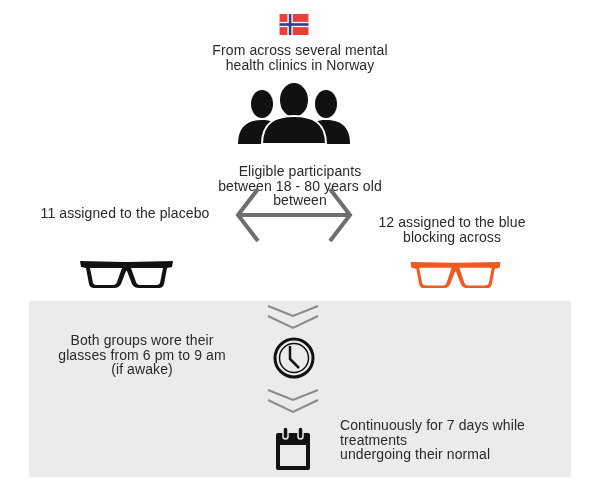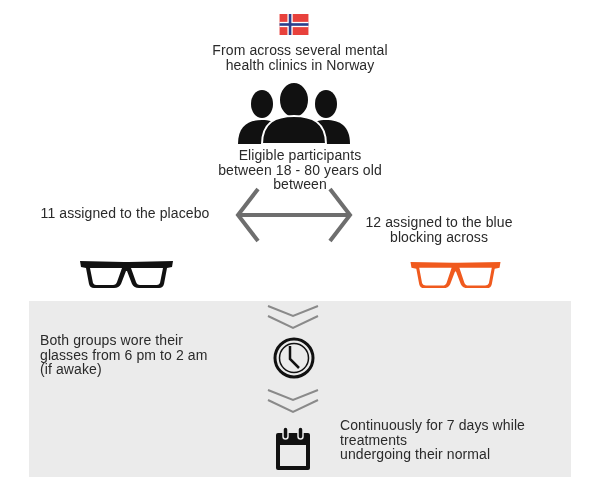--- a/index.html
+++ b/index.html
@@ -1,21 +1,21 @@
 <!DOCTYPE html>
 <html><head>
 <meta charset="utf-8">
 <style>
   html, body { margin: 0; padding: 0; background: #ffffff; }
   body { width: 600px; height: 492px; position: relative; overflow: hidden;
          font-family: "Liberation Sans", "DejaVu Sans", sans-serif; color: #2a2a2a; }
   .abs { position: absolute; }
   .txt { font-size: 14px; line-height: 14.5px; letter-spacing: 0.1px; }
   .center { text-align: center; }
-  .right { text-align: left; }
+  .right { text-align: center; }
   .left { text-align: left; }
   .line { display: block; white-space: nowrap; }
   .panel { position: absolute; left: 29px; top: 301px; width: 542px; height: 176px; background: #ebebeb; }
   svg { display: block; }
 </style>
 </head>
 <body>
 
 <div class="abs" style="left:279px; top:14px;">
   <svg width="30" height="21" viewBox="0 0 22 16">
@@ -39,21 +39,21 @@
     <path d="M2 62 C2 44 12 38 26 38 C40 38 48 44 48 62 Z" fill="#111"></path>
 
     <ellipse cx="90" cy="22" rx="11" ry="14" fill="#111"></ellipse>
     <path d="M68 62 C68 44 76 38 90 38 C104 38 114 44 114 62 Z" fill="#111"></path>
 
     <ellipse cx="58" cy="18" rx="15" ry="18" fill="#111" stroke="#fff" stroke-width="2"></ellipse>
     <path d="M26 62 C26 40 40 34 58 34 C76 34 90 40 90 62 Z" fill="#111" stroke="#fff" stroke-width="2"></path>
   </svg>
 </div>
 
-<div class="abs txt center" style="left:170px; top:148px; width:260px;">
+<div class="abs txt center" style="left:170px; top:164px; width:260px;">
   <span class="line">Eligible participants</span>
   <span class="line">between 18 - 80 years old</span>
   <span class="line">between</span>
 </div>
 
 <div class="abs" style="left:232px; top:186px;">
   <svg width="124" height="58" viewBox="0 0 124 58">
     <g stroke="#6e6e6e" stroke-width="4" fill="none" stroke-linecap="butt">
       <line x1="6" y1="29" x2="118" y2="29"></line>
       <polyline points="26,3 6,29 26,55"></polyline>
@@ -66,21 +66,21 @@
   <span class="line">11 assigned to the placebo</span>
 </div>
 <div class="abs" style="left:79px; top:258px;">
   <svg width="95" height="31" viewBox="0 0 95 31">
     <path d="M1 3 L45 4 L50 4 L94 3 L93 9 L88 10 L85 26 Q84 30 80 30 L60 30 Q55 30 53 26 L48 13 L47 13 L42 26 Q40 30 35 30 L15 30 Q11 30 10 26 L7 10 L2 9 Z
              M11 10 L14 25 Q15 27 17 27 L34 27 Q37 27 38 24 L43 10 Z
              M52 10 L57 24 Q58 27 61 27 L78 27 Q80 27 81 25 L84 10 Z" fill="#111" fill-rule="evenodd"></path>
   </svg>
 </div>
 
-<div class="abs txt center" style="left:354px; top:215px; width:170px;">
+<div class="abs txt center" style="left:367px; top:215px; width:170px;">
   <span class="line">12 assigned to the blue</span>
   <span class="line">blocking across</span>
 </div>
 <div class="abs" style="left:408px; top:259px;">
   <svg width="95" height="30" viewBox="0 0 95 31">
     <path d="M1 3 L45 4 L50 4 L94 3 L93 9 L88 10 L85 26 Q84 30 80 30 L60 30 Q55 30 53 26 L48 13 L47 13 L42 26 Q40 30 35 30 L15 30 Q11 30 10 26 L7 10 L2 9 Z
              M10 9 L13 25 Q14 27.5 17 27.5 L34 27.5 Q37.5 27.5 38.5 24 L43.5 9 Z
              M51.5 9 L56.5 24 Q57.5 27.5 61 27.5 L78 27.5 Q81 27.5 82 25 L85 9 Z" fill="#F05A1E" fill-rule="evenodd"></path>
   </svg>
 </div>
@@ -99,21 +99,21 @@
 <div class="abs" style="left:273px; top:337px;">
   <svg width="42" height="42" viewBox="0 0 42 42">
     <circle cx="21" cy="21" r="19" fill="none" stroke="#111" stroke-width="3"></circle>
     <circle cx="21" cy="21" r="14.5" fill="#ebebeb" stroke="#111" stroke-width="1.5"></circle>
     <polyline points="17,9 17,22 26,31" fill="none" stroke="#111" stroke-width="2.5" stroke-linejoin="miter"></polyline>
   </svg>
 </div>
 
 <div class="abs txt right" style="left:40px; top:333px; width:204px;">
   <span class="line">Both groups wore their</span>
-  <span class="line">glasses from 6 pm to 2 am</span>
+  <span class="line">glasses from 6 pm to 9 am</span>
   <span class="line">(if awake)</span>
 </div>
 
 <div class="abs" style="left:267px; top:388px;">
   <svg width="52" height="26" viewBox="0 0 52 26">
     <g stroke="#8a8a8a" stroke-width="2" fill="none">
       <polyline points="1,2 26,12 51,2"></polyline>
       <polyline points="1,12 26,24 51,12"></polyline>
     </g>
   </svg>

